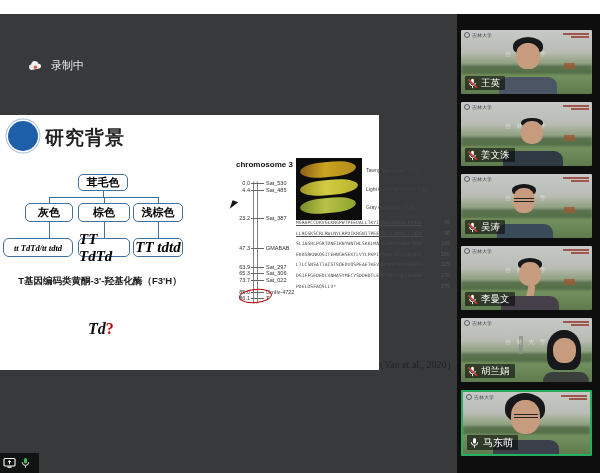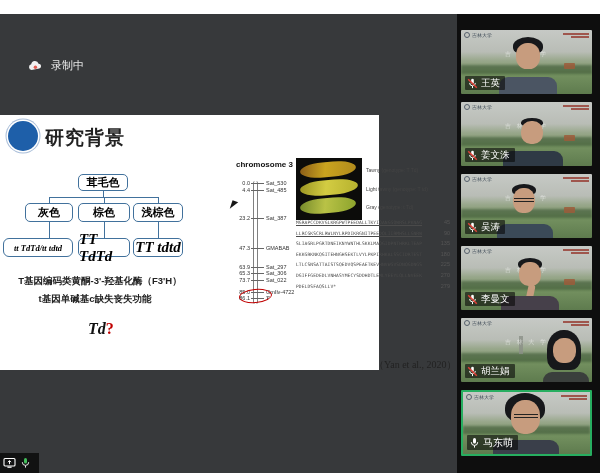--- a/index.html
+++ b/index.html
@@ -158,21 +158,20 @@
 
         <div class="fline" style="left:49px;  top:107px; width:1px; height:16px;"></div>
         <div class="fline" style="left:103.5px; top:107px; width:1px; height:16px;"></div>
         <div class="fline" style="left:158px; top:107px; width:1px; height:16px;"></div>
 
         <div class="fbox gen long" style="left:3px; top:123px; width:70px; height:19px;">tt TdTd/tt tdtd</div>
         <div class="fbox gen" style="left:78px; top:123px; width:52px; height:19px;">TT TdTd</div>
         <div class="fbox gen" style="left:133px; top:123px; width:50px; height:19px;">TT tdtd</div>
 
         <div class="note" style="left:10px; top:160px; width:180px;">T基因编码类黄酮-3'-羟基化酶（F3'H）</div>
-        <div class="note" style="left:5px; top:178px; width:180px;">t基因单碱基c缺失丧失功能</div>
 
         <div class="td-q"><span>Td</span><span class="q">?</span></div>
 
         <div class="chr-title">chromosome 3</div>
         <div class="chr-bar"></div>
 
         <div class="mk" style="top:65px">
             <span class="mk-pos">0.0</span>
             <span class="mk-line"></span>
             <span class="mk-name">Sat_530</span>

